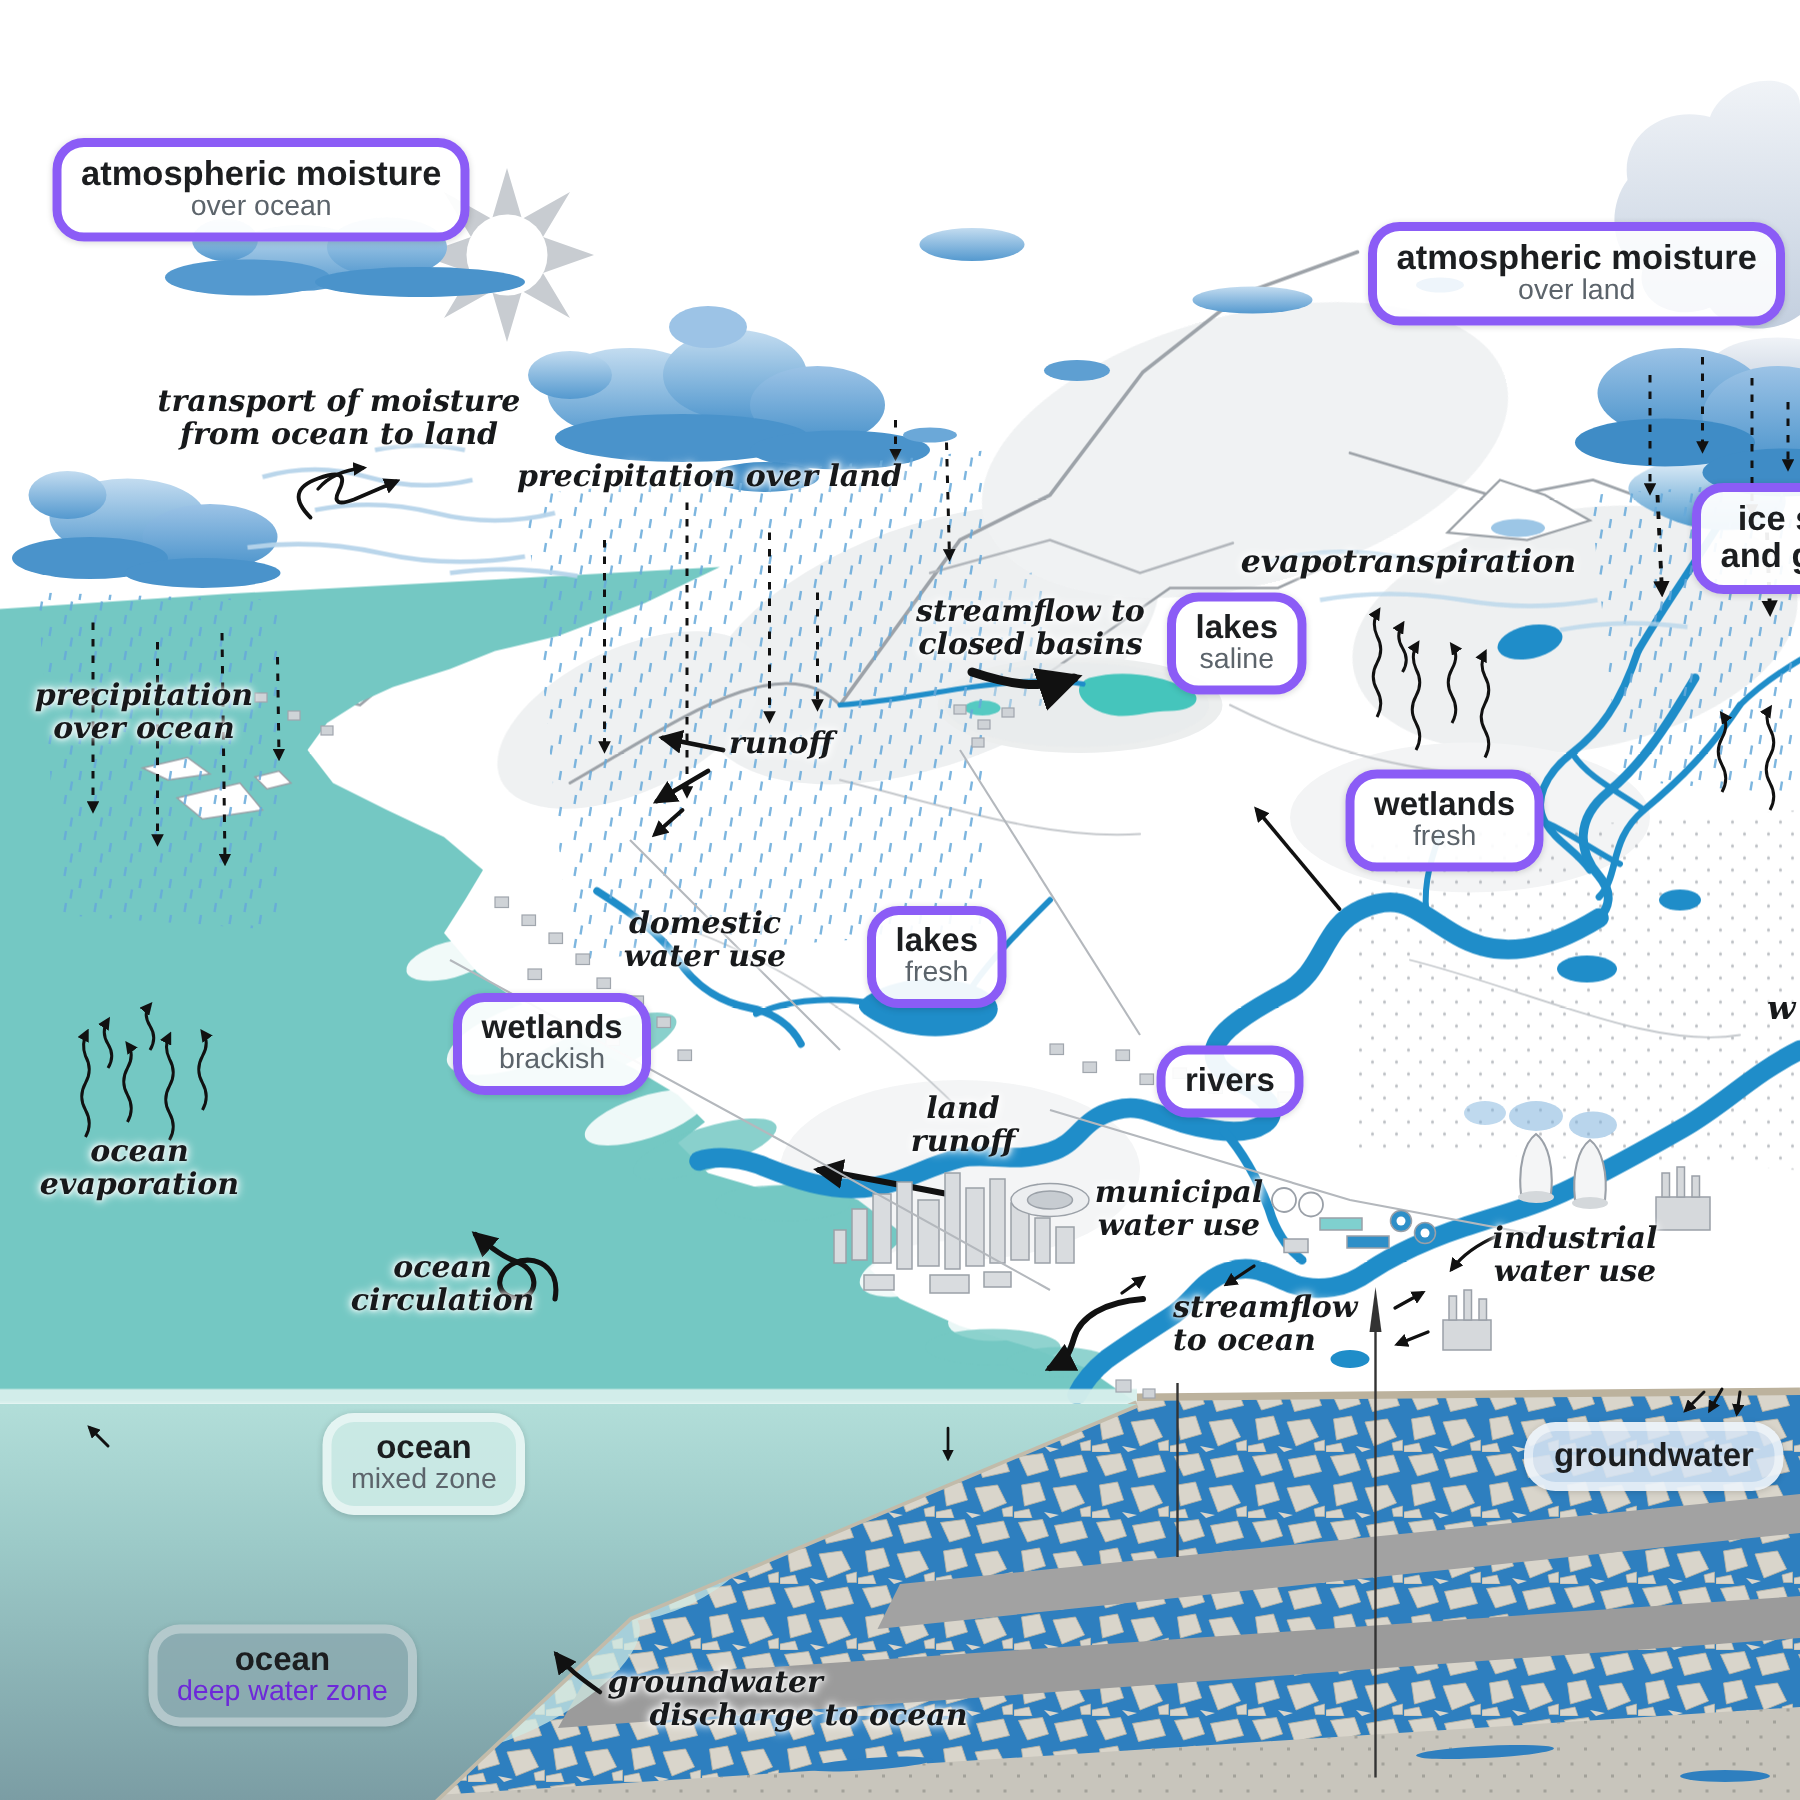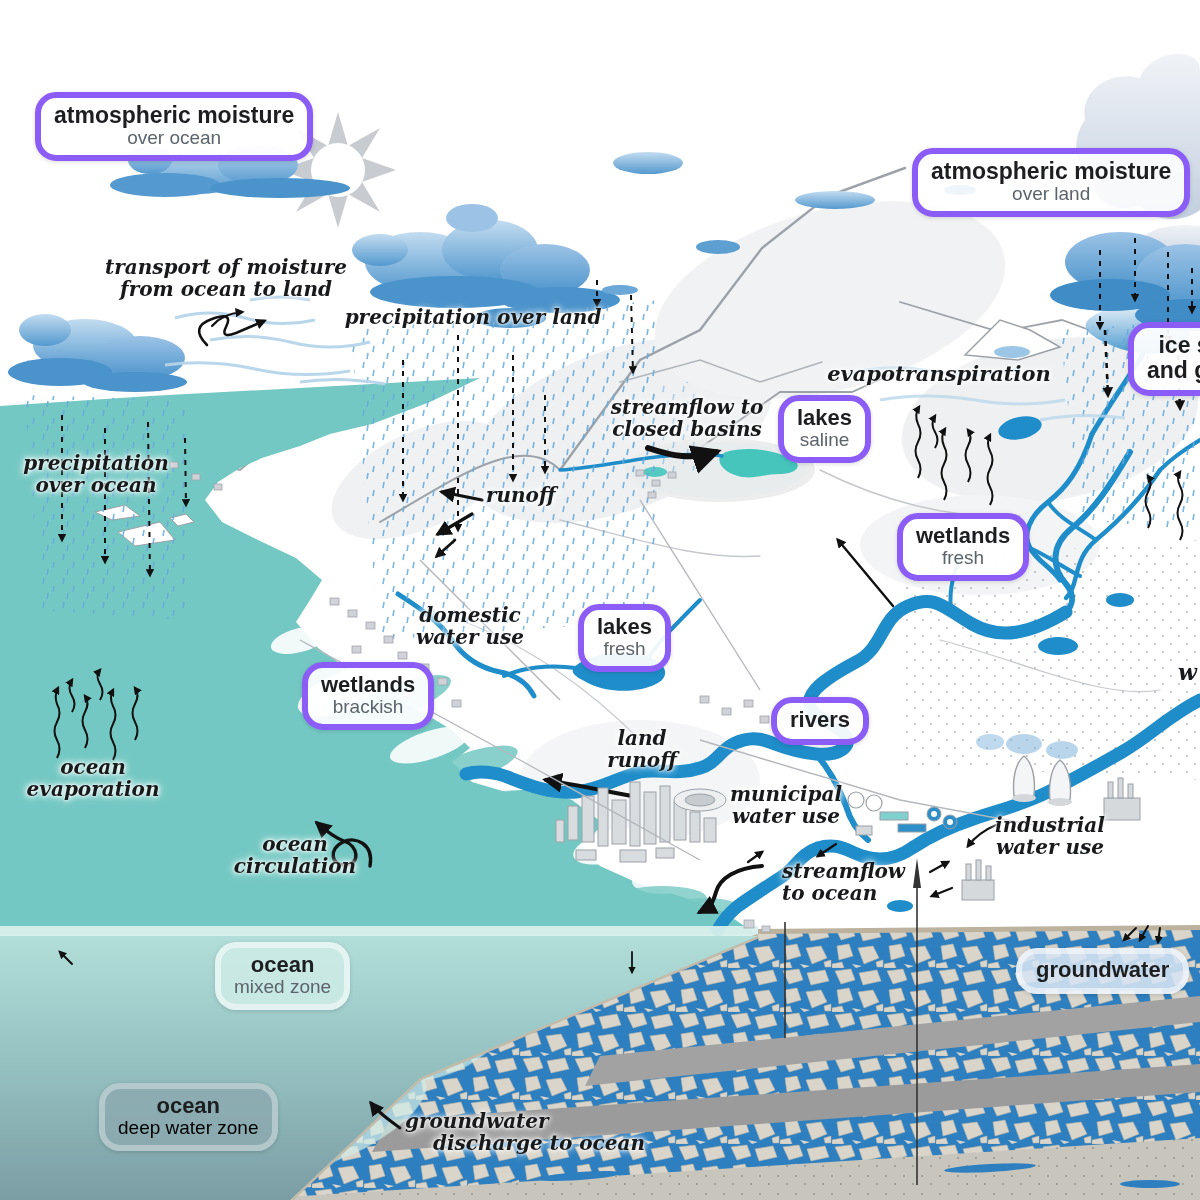--- a/index.html
+++ b/index.html
@@ -7,21 +7,21 @@
          font-family:"Liberation Sans",sans-serif;}
   #scene{position:absolute;left:0;top:0;}
   .box{position:absolute;background:rgba(255,255,255,.93);border:6px solid #8b5cf6;
        border-radius:21px;padding:5px 13px 7px;text-align:center;white-space:nowrap;
        box-shadow:0 1px 4px rgba(0,0,0,.15);}
   .box .t{display:block;font-weight:700;font-size:22px;line-height:1.08;color:#1c1e20;}
   .box .s{display:block;font-weight:400;font-size:19px;line-height:1.05;color:#5c646b;}
   .box.big .t{font-size:23px;}
   .box.teal{background:rgba(205,235,230,.88);border-color:rgba(255,255,255,.5);}
   .box.deep{background:rgba(139,170,176,.82);border-color:rgba(255,255,255,.35);}
-  .box.deep .s{color:#000000;}
+  .box.deep .s{color:#6d28d9;}
   .box.gw{background:rgba(214,228,242,.88);border-color:rgba(255,255,255,.5);padding:4px 14px 6px;}
   .flow{position:absolute;font-family:"DejaVu Serif",serif;font-style:italic;font-weight:600;
         font-size:20px;line-height:1.12;color:#17191b;text-align:center;white-space:nowrap;
         text-shadow:0 0 3px #fff,0 0 6px #fff,0 0 8px rgba(255,255,255,.85);}
   .flow.center{transform:translateX(-50%);}
   .flow.left{text-align:left;}
   .flow .l2i{display:block;margin-left:28px;}
 </style>
 </head>
 <body>

